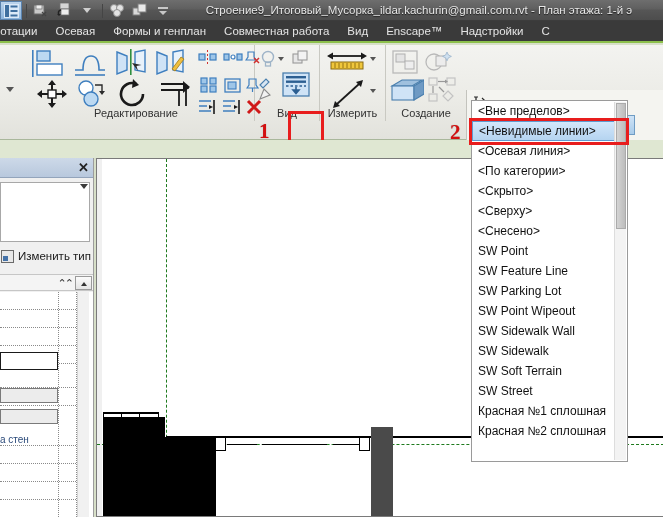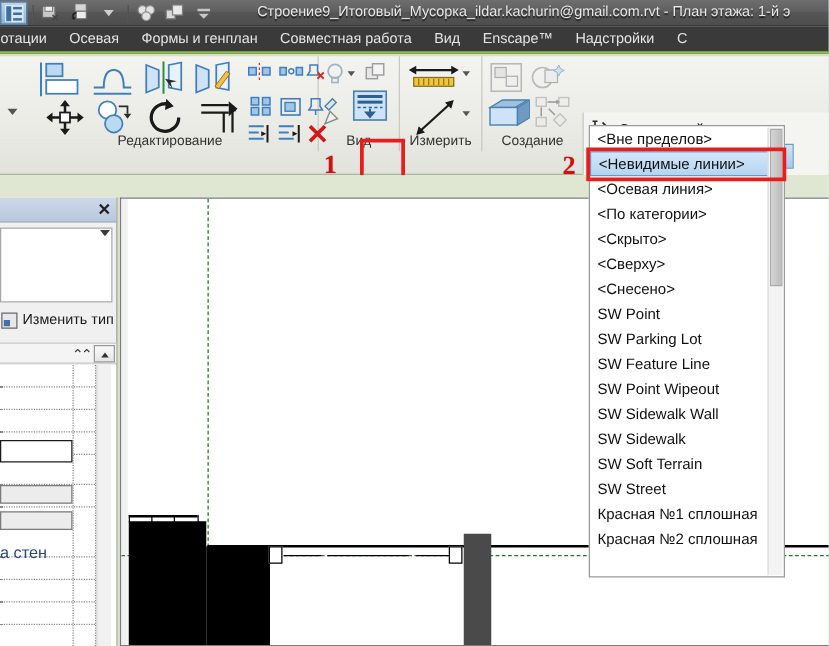--- a/index.html
+++ b/index.html
@@ -167,21 +167,21 @@
     border-left: 1px dotted #8a8a8a;
   }
   .pg-sel {
     position: absolute; left: 0; width: 58px; height: 18px;
     border: 1.5px solid #1a1a1a; background: #fff;
   }
   .pg-btn {
     position: absolute; left: 0; width: 58px; height: 15px;
     background: #ececec; border: 1px solid #7a7a7a;
   }
-  .pg-text { position: absolute; font-size: 13px; color: #2b4a7a; white-space: nowrap; }
+  .pg-text { position: absolute; font-size: 10px; color: #2b4a7a; white-space: nowrap; }
   .props-scroll {
     position: absolute; left: 77px; top: 134px; width: 12px; height: 225px;
     background: #f1f1f1; border-left: 1px solid #d3d3d3;
   }
 
   
   .canvas-wrap {
     position: absolute; left: 96px; top: 158px; width: 567px; height: 359px;
     background: #fff; border: 1px solid #7a7a7a; border-right: none;
     overflow: hidden;
@@ -652,22 +652,22 @@
   <div class="dropdown">
     <div class="dd-list">
       <div class="dd-item">&lt;Вне пределов&gt;</div>
       <div class="dd-item sel">&lt;Невидимые линии&gt;</div>
       <div class="dd-item">&lt;Осевая линия&gt;</div>
       <div class="dd-item">&lt;По категории&gt;</div>
       <div class="dd-item">&lt;Скрыто&gt;</div>
       <div class="dd-item">&lt;Сверху&gt;</div>
       <div class="dd-item">&lt;Снесено&gt;</div>
       <div class="dd-item">SW Point</div>
+      <div class="dd-item">SW Feature Line</div>
       <div class="dd-item">SW Parking Lot</div>
-      <div class="dd-item">SW Feature Line</div>
       <div class="dd-item">SW Point Wipeout</div>
       <div class="dd-item">SW Sidewalk Wall</div>
       <div class="dd-item">SW Sidewalk</div>
       <div class="dd-item">SW Soft Terrain</div>
       <div class="dd-item">SW Street</div>
       <div class="dd-item">Красная №1 сплошная</div>
       <div class="dd-item">Красная №2 сплошная</div>
     </div>
     <div class="dd-scroll">
       <div class="dd-thumb"></div>

